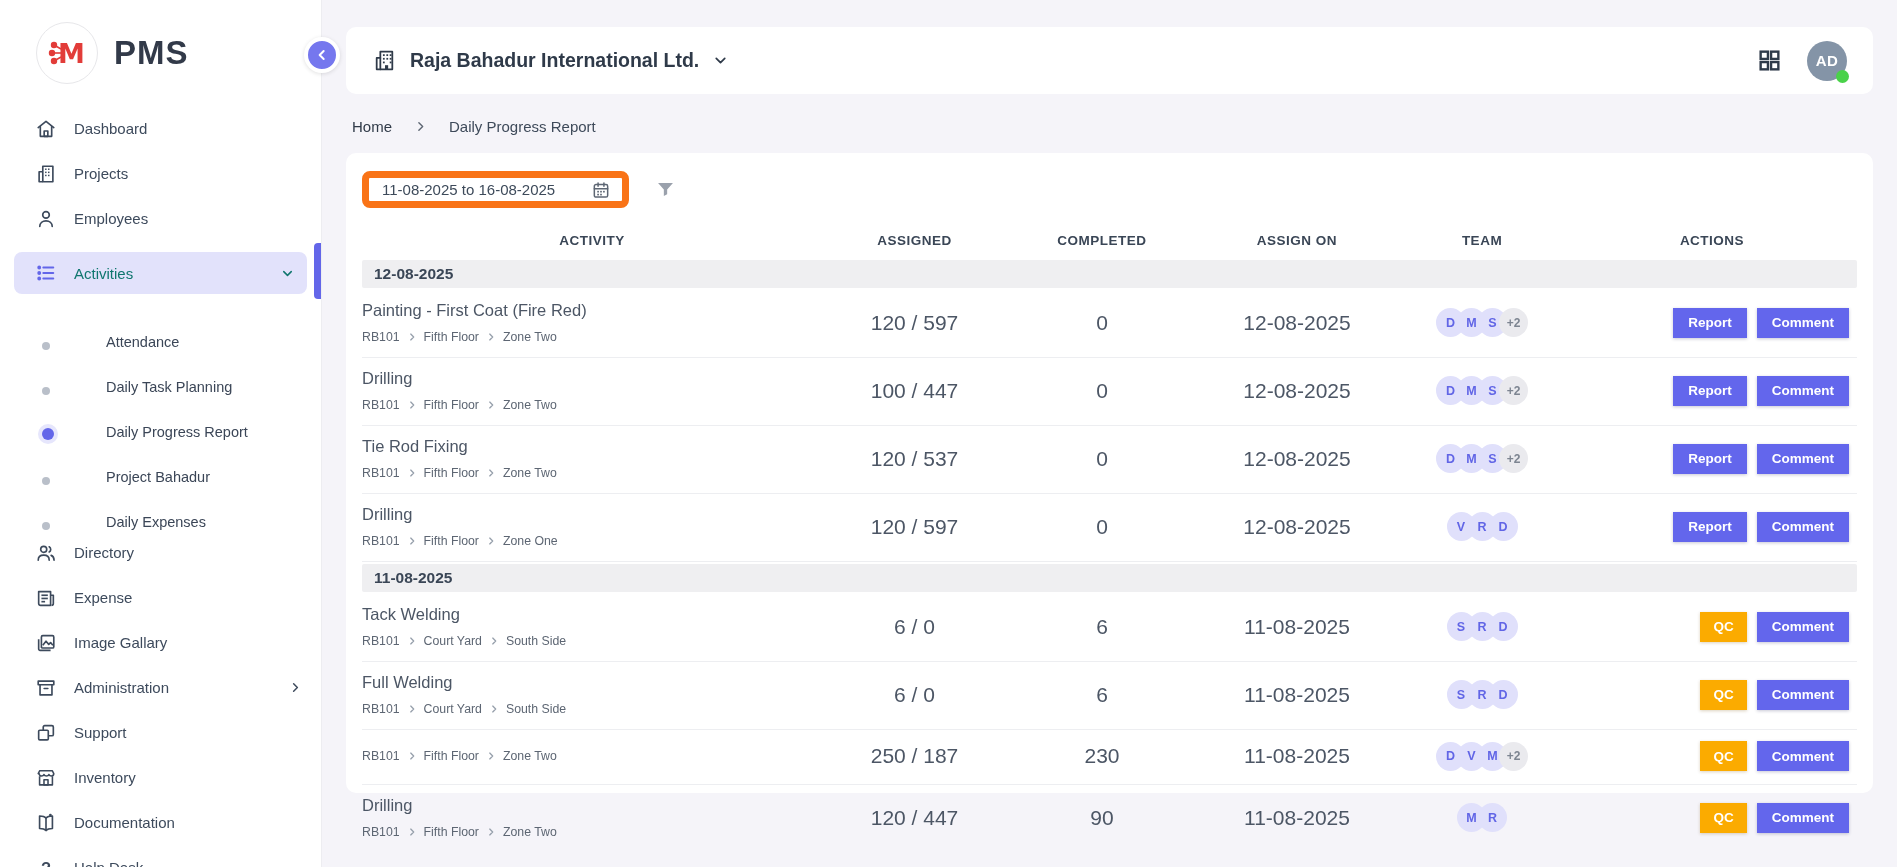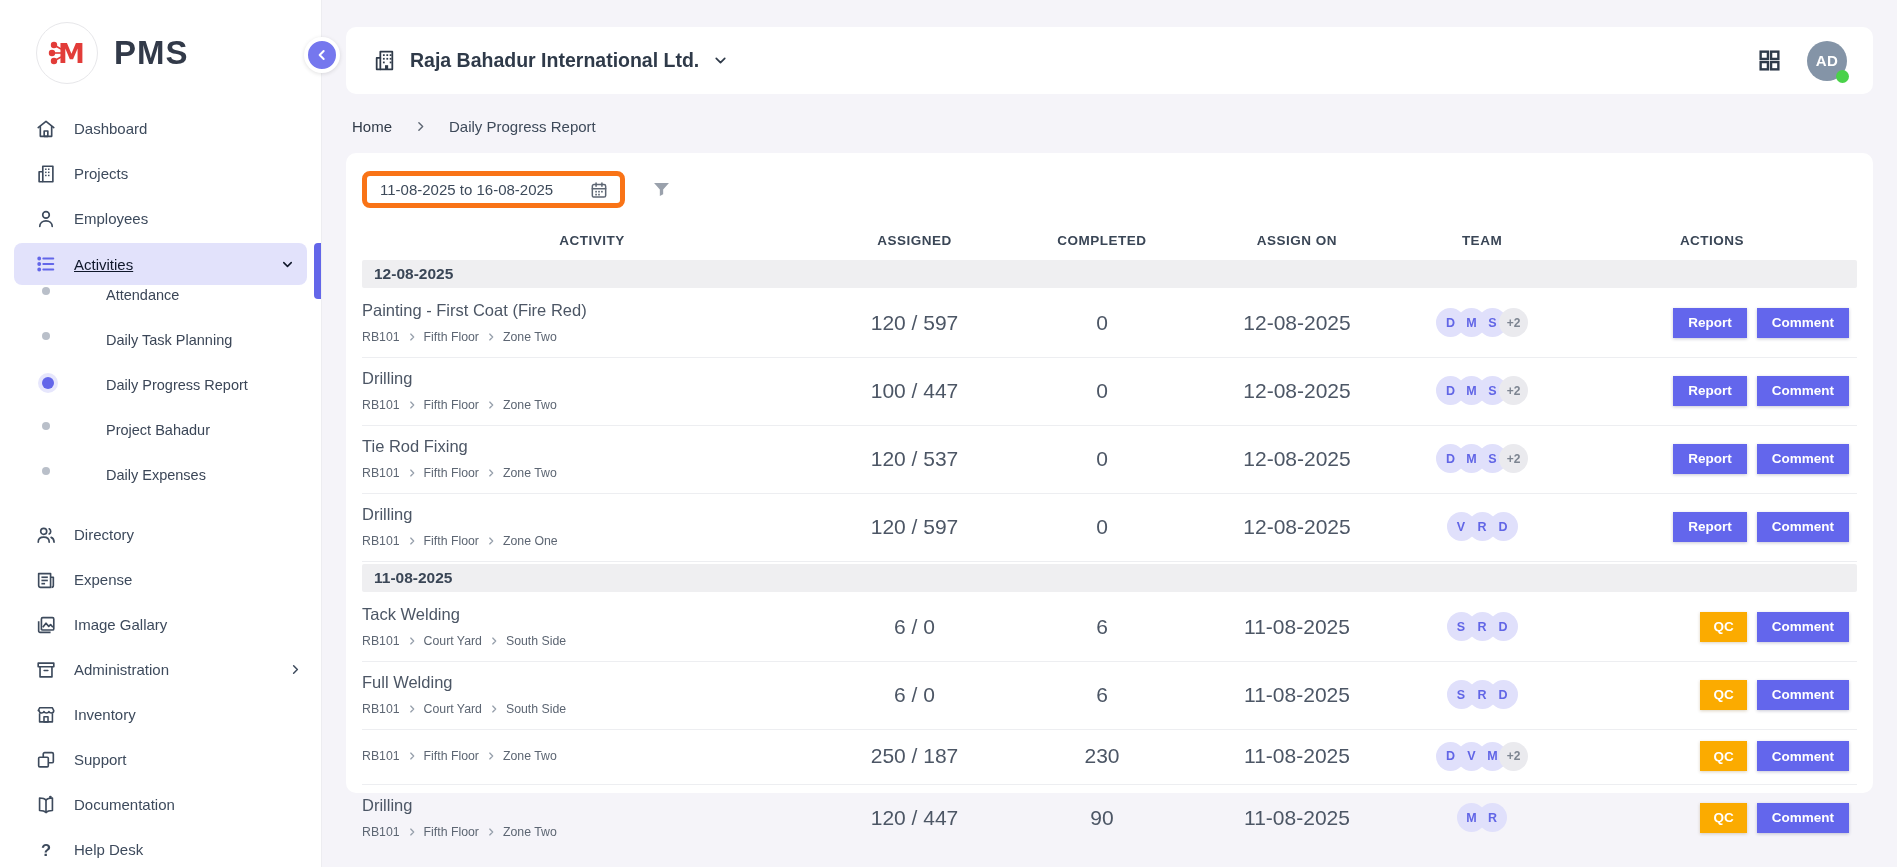--- a/index.html
+++ b/index.html
@@ -6,24 +6,24 @@
   html,body { width:1897px; height:867px; overflow:hidden; font-family:"Liberation Sans", sans-serif; background:#f5f4f9; }
 
   
   .sidebar { position:absolute; left:0; top:0; width:322px; height:867px; background:#ffffff; border-right:1px solid #ededf1; z-index:2; }
   .logo-row { display:flex; align-items:center; gap:16px; padding:22px 0 20px 36px; }
   .logo-circle { width:62px; height:62px; border-radius:50%; border:1px solid #e7e7ea; display:flex; align-items:center; justify-content:center; background:#fff; }
   .logo-text { font-size:33px; font-weight:800; color:#323a49; letter-spacing:1px; }
   .side-nav { padding-top:2px; }
   .side-item { height:45px; display:flex; align-items:center; gap:16px; padding:0 18px 0 34px; font-size:15px; color:#3d4a5c; cursor:pointer; }
   .side-item .s-icon { width:24px; height:24px; display:flex; align-items:center; justify-content:center; color:#3d4a5c; }
-  .side-item.active { margin:2px 14px; padding:0 12px 0 20px; height:42px; border-radius:8px; background:#e2e2fb; color:#0f172a;text-decoration:underline; }
+  .side-item.active { margin:11px 14px; padding:0 12px 0 20px; height:42px; border-radius:8px; background:#e2e2fb; color:#0f766e; }
   .side-item.active .s-icon { color:#6366e9; }
   .side-item .chev { margin-left:auto; display:flex; align-items:center; }
-  .sub-item { height:45px; display:flex; align-items:flex-start; padding-left:42px; font-size:14.5px; color:#3b4657; cursor:pointer; }
+  .sub-item { height:45px; display:flex; align-items:flex-end; padding-left:42px; font-size:14.5px; color:#3b4657; cursor:pointer; }
   .sub-dot { width:8px; height:8px; border-radius:50%; background:#b9bfc9; margin-right:56px; flex:0 0 auto; }
   .sub-item.active .sub-dot { width:12px; height:12px; background:#6366e9; box-shadow:0 0 0 4px #e6e6fc; margin-right:52px; }
   .edge-bar { position:absolute; right:0; top:243px; width:7px; height:56px; background:#6366e9; border-radius:4px 0 0 4px; }
   .collapse-btn { position:absolute; left:304px; top:37px; width:36px; height:36px; border-radius:50%; background:#7577ee; border:4px solid #ffffff; display:flex; align-items:center; justify-content:center; cursor:pointer; z-index:6; box-shadow:0 1px 4px rgba(0,0,0,.12); }
 
   
   .main { position:absolute; left:322px; top:0; right:0; bottom:0; padding:27px 24px 0 24px; }
   .header-card { height:67px; background:#fff; border-radius:10px; display:flex; align-items:center; padding:0 26px; }
   .company { display:flex; align-items:center; gap:13px; cursor:pointer; }
   .company-name { font-size:19.5px; font-weight:600; color:#2f3a49; }
@@ -31,21 +31,21 @@
   .grid-btn { width:28px; height:28px; display:flex; align-items:center; justify-content:center; cursor:pointer; color:#2f3b4a; }
   .avatar-wrap { position:relative; width:40px; height:40px; cursor:pointer; }
   .avatar-circle { width:40px; height:40px; border-radius:50%; background:#8494a7; color:#fff; font-size:15px; font-weight:700; display:flex; align-items:center; justify-content:center; letter-spacing:.5px; }
   .online-dot { position:absolute; right:-2px; bottom:-2px; width:13px; height:13px; border-radius:50%; background:#49d249; }
 
   .breadcrumb { display:flex; align-items:center; gap:15px; margin:24px 0 0 6px; font-size:15px; color:#303a48; }
   .crumb-current { color:#3e4a5a; }
 
   .content-card { margin-top:18px; background:#fff; border-radius:10px; padding:18px 16px 0 16px; height:640px; }
   .filter-row { display:flex; align-items:center; gap:26px; }
-  .date-input { display:inline-flex; align-items:center; border:5px solid #f97316; border-radius:8px; height:37px; padding:0 11px 0 13px; gap:9px; background:#fff; }
+  .date-input { display:inline-flex; align-items:center; border:7px solid #f97316; border-radius:8px; height:37px; padding:0 11px 0 13px; gap:9px; background:#fff; }
   .date-input input { border:0; outline:0; width:200px; font-family:inherit; font-size:15px; color:#3d4a5a; background:transparent; }
   .cal-icon, .funnel-btn { color:#5d6673; display:flex; align-items:center; cursor:pointer; }
 
   .tbl { margin-top:14px; }
   .tbl-grid { display:grid; grid-template-columns:460px 185px 190px 200px 170px 1fr; align-items:center; }
   .tbl-head { height:36px; }
   .th { text-align:center; font-size:13.5px; font-weight:700; color:#3a4656; letter-spacing:.5px; }
   .group-row { height:28px; background:#efeff1; border-radius:2px; display:flex; align-items:center; padding:0 12px; margin:2px 0; }
   .group-date { font-size:15.5px; font-weight:700; color:#3a4656; }
   .data-row { padding:11px 0 13px 0; border-bottom:1px solid #edeef1; }
@@ -202,36 +202,36 @@
         </span>
     <span class="s-label">Administration</span>
   <span class="chev">
           <svg width="15" height="15" viewBox="0 0 24 24" fill="none" stroke="currentColor" stroke-width="2.4" stroke-linecap="round" stroke-linejoin="round">
             <polyline points="9 6 15 12 9 18"></polyline>
           </svg>
         </span>
       </div>
       <div class="side-item">
     <span class="s-icon">
+          <svg width="22" height="22" viewBox="0 0 24 24" fill="none" stroke="currentColor" stroke-width="1.8" stroke-linejoin="round">
+            <rect x="4" y="9" width="10.5" height="10.5" rx="1.2"></rect>
+            <path d="M9 9V5.5A1.5 1.5 0 0 1 10.5 4h8A1.5 1.5 0 0 1 20 5.5v8a1.5 1.5 0 0 1-1.5 1.5H15"></path>
+          </svg>
+        </span>
+    <span class="s-label">Support</span>
+  </div>
+      <div class="side-item">
+    <span class="s-icon">
           <svg width="22" height="22" viewBox="0 0 24 24" fill="none" stroke="currentColor" stroke-width="1.7" stroke-linejoin="round">
             <path d="M5 10v9.5h14V10"></path>
             <path d="M3.5 7.2 5.2 4h13.6l1.7 3.2c0 1.5-1.2 2.7-2.7 2.7-1.2 0-2.2-.7-2.6-1.7-.4 1-1.4 1.7-2.7 1.7s-2.3-.7-2.7-1.7c-.4 1-1.4 1.7-2.6 1.7-1.5 0-2.7-1.2-2.7-2.7z"></path>
             <rect x="9.8" y="14" width="4.4" height="5.5"></rect>
           </svg>
         </span>
     <span class="s-label">Inventory</span>
-  </div>
-      <div class="side-item">
-    <span class="s-icon">
-          <svg width="22" height="22" viewBox="0 0 24 24" fill="none" stroke="currentColor" stroke-width="1.8" stroke-linejoin="round">
-            <rect x="4" y="9" width="10.5" height="10.5" rx="1.2"></rect>
-            <path d="M9 9V5.5A1.5 1.5 0 0 1 10.5 4h8A1.5 1.5 0 0 1 20 5.5v8a1.5 1.5 0 0 1-1.5 1.5H15"></path>
-          </svg>
-        </span>
-    <span class="s-label">Support</span>
   </div>
       <div class="side-item">
     <span class="s-icon">
           <svg width="22" height="22" viewBox="0 0 24 24" fill="none" stroke="currentColor" stroke-width="1.8" stroke-linejoin="round">
             <path d="M12 6.6C10.5 4.9 8.2 4.4 5 4.4V18c3.2 0 5.5.5 7 2.2 1.5-1.7 3.8-2.2 7-2.2V4.4c-3.2 0-5.5.5-7 2.2z"></path>
             <line x1="12" y1="6.6" x2="12" y2="20"></line>
             <circle cx="16.8" cy="3.4" r="1.5" fill="currentColor" stroke="none"></circle>
           </svg>
         </span>
     <span class="s-label">Documentation</span>

